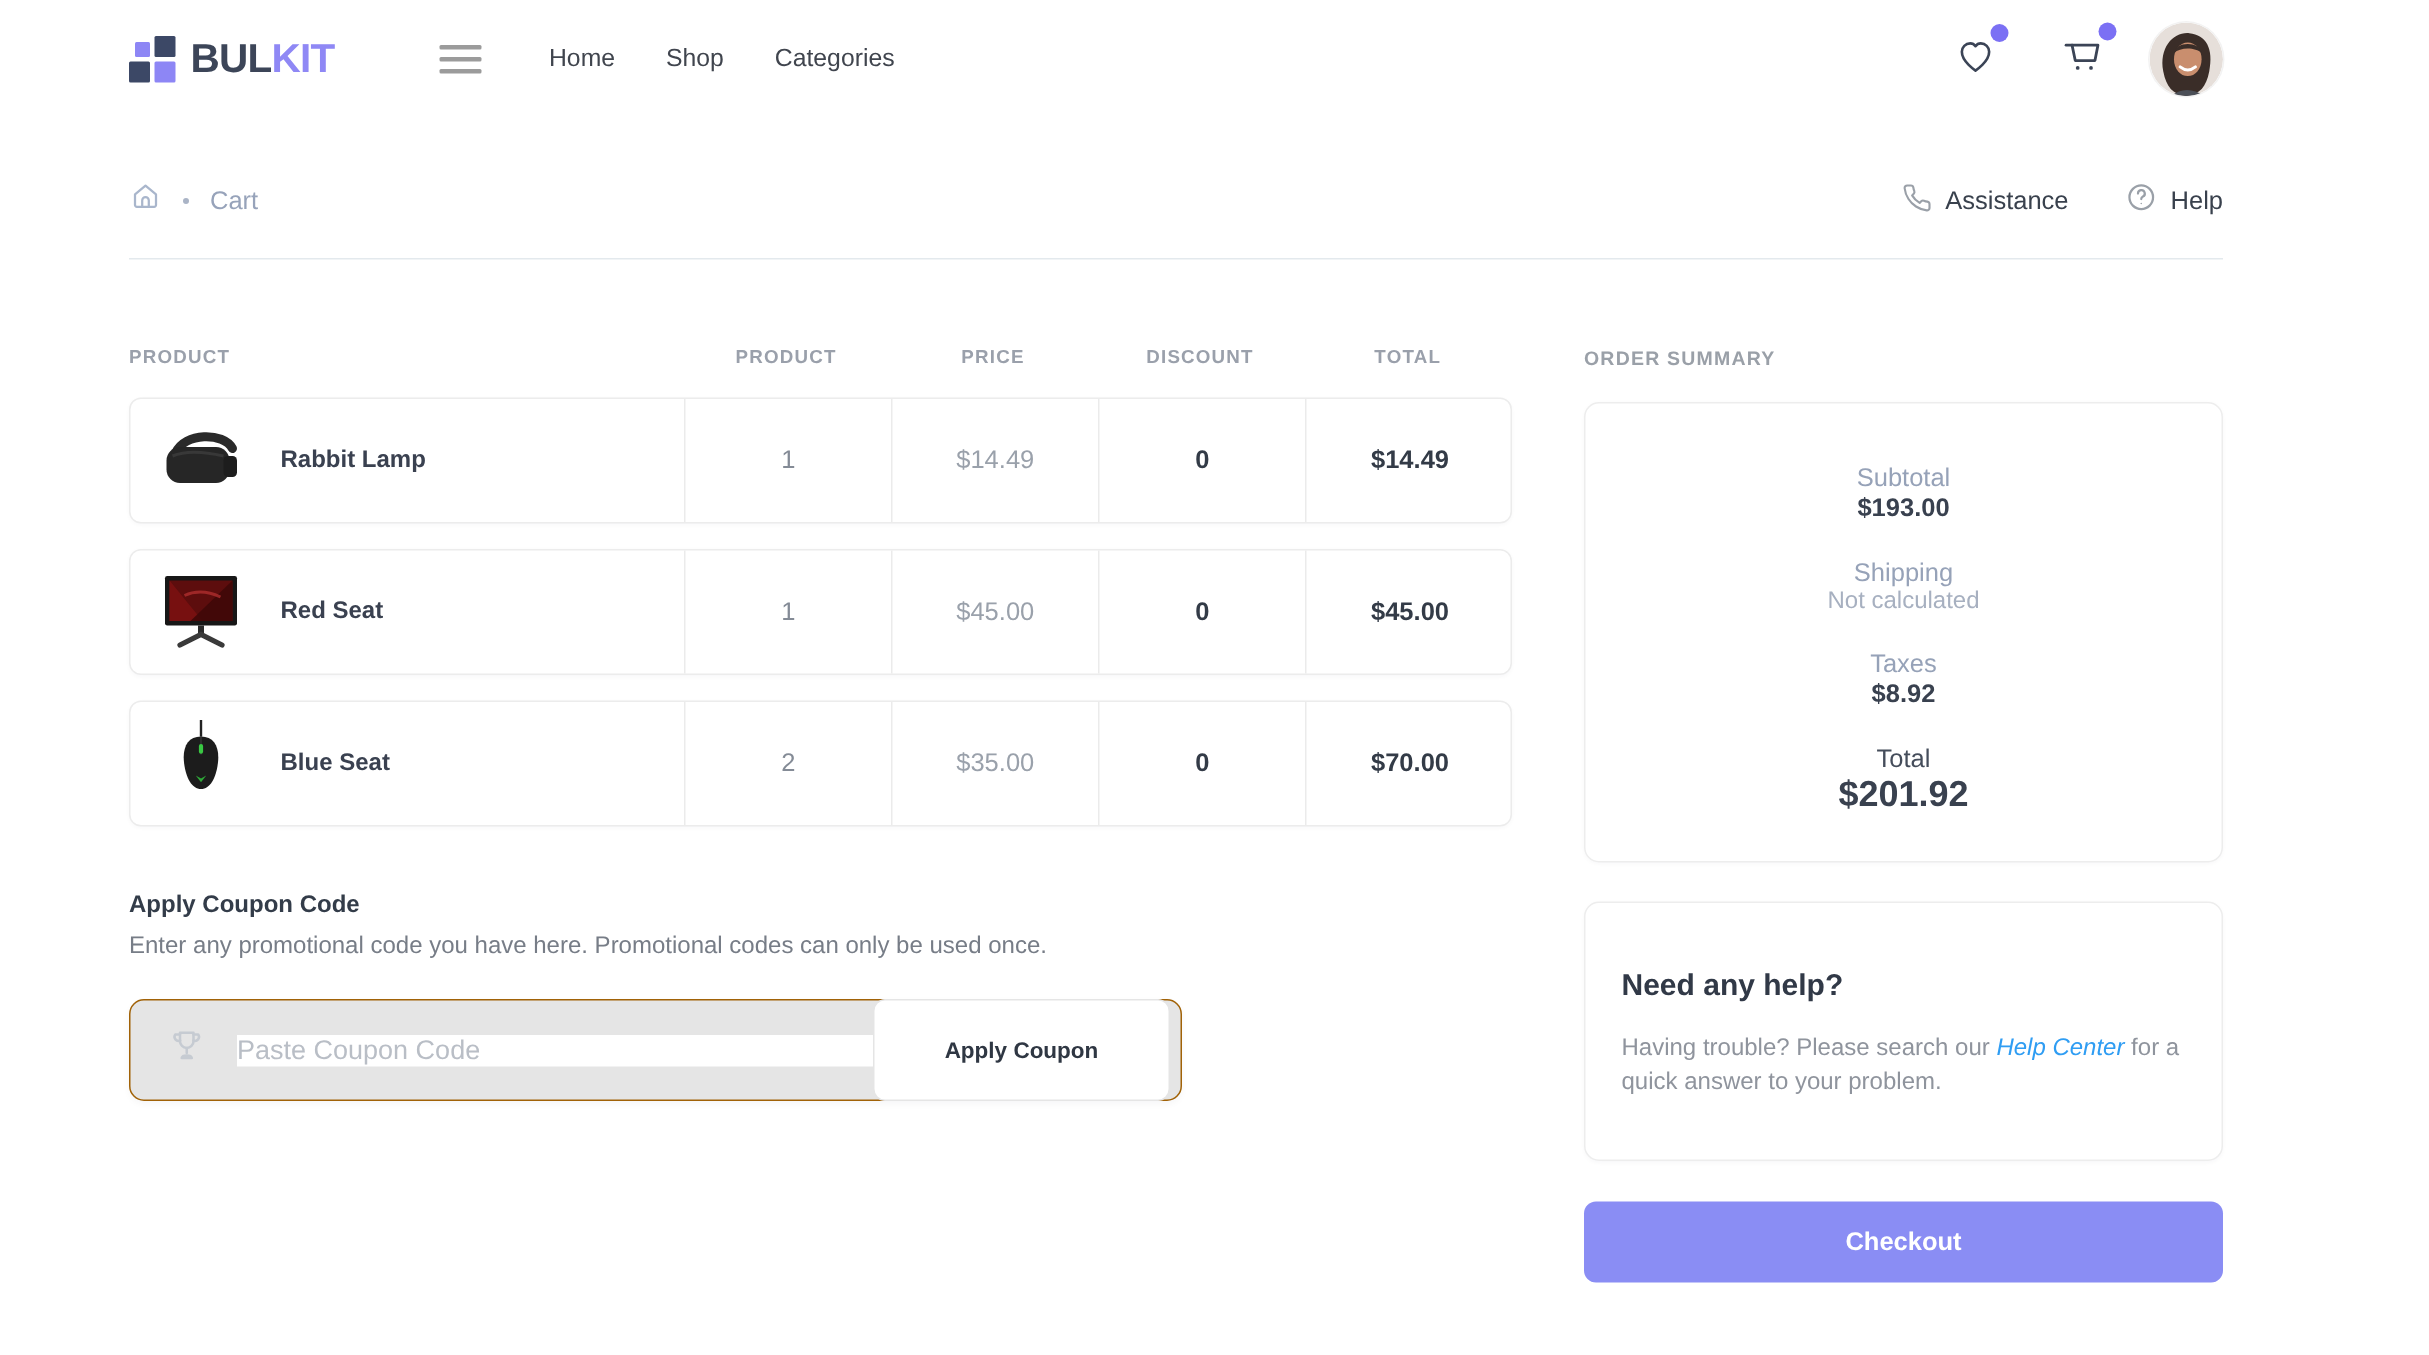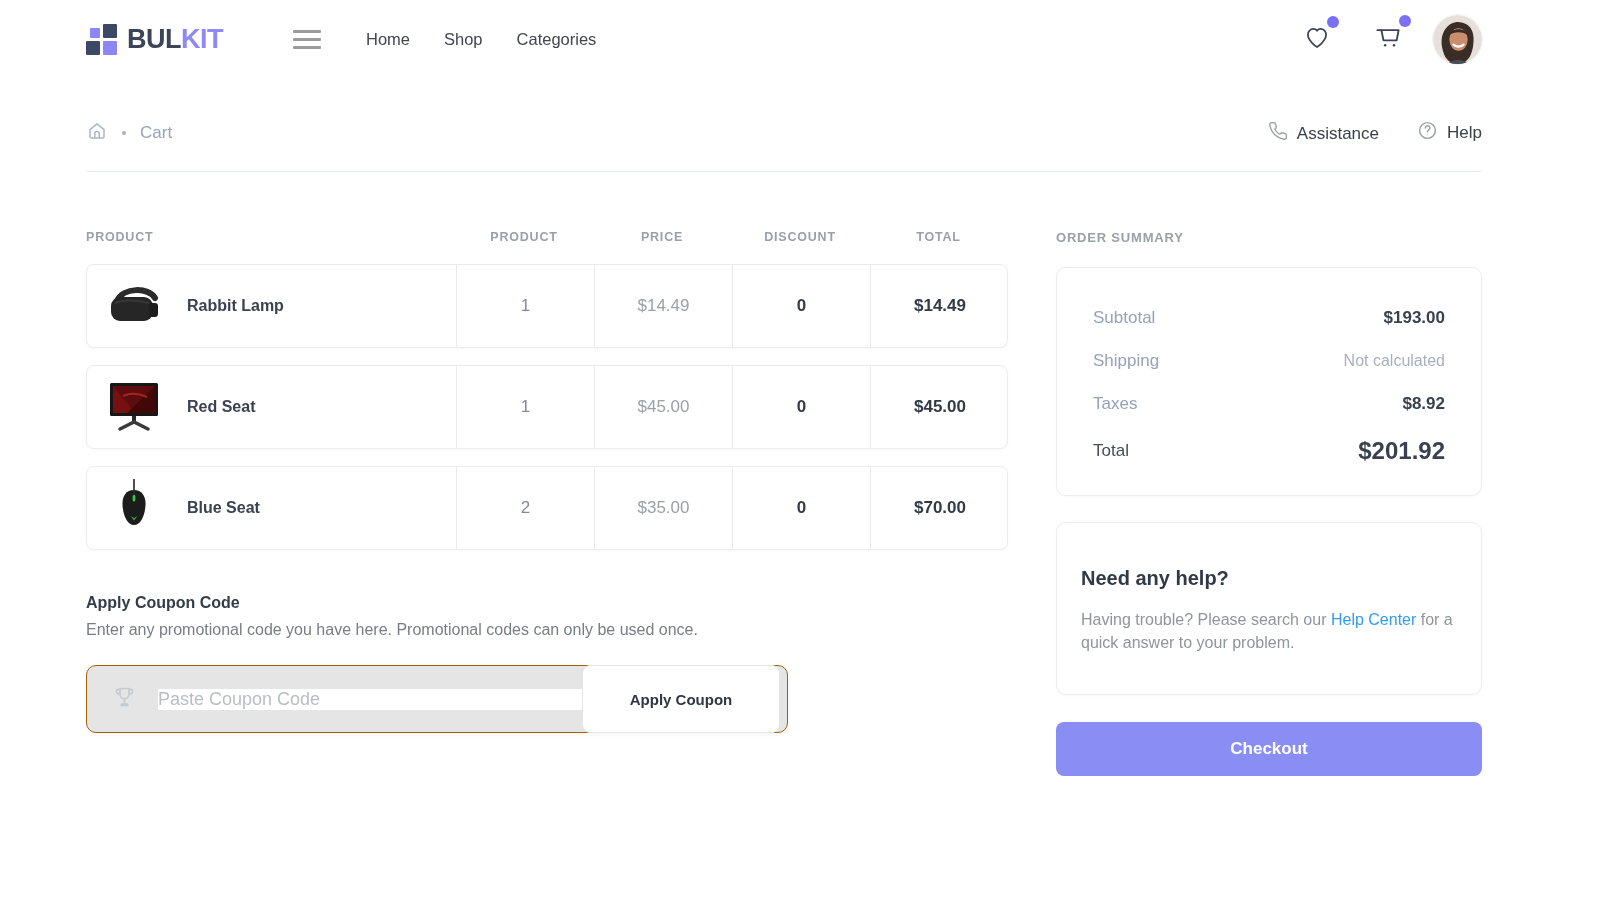--- a/index.html
+++ b/index.html
@@ -59,32 +59,32 @@
   .coupon-sub { font-size:16px; color:#777d87; margin-top:9px; }
   .coupon-box { position:relative; margin-top:26px; width:702px; height:68px; border:1px solid #a16207; border-radius:10px; display:flex; align-items:center; box-shadow:0 2px 5px rgba(25,30,50,.04); background:#e5e5e5; }
   .coupon-box .trophy { margin-left:24px; }
   .coupon-input { flex:1; border:none; outline:none; font-size:18px; color:#4a515c; margin-left:20px; font-family:"Liberation Sans", sans-serif; }
   .coupon-input::placeholder { color:#b9bec6; }
   .apply-btn { margin-right:7px; width:198px; height:68px; background:#fff; border:1px solid #e5e5e5; border-radius:8px; font-size:15px; font-weight:bold; color:#2f3743; cursor:pointer; font-family:"Liberation Sans", sans-serif; }
 
   
   .summary-label { font-size:13px; font-weight:bold; color:#9aa0a8; letter-spacing:0.8px; }
   .summary-card { margin-top:22px; border:1px solid #ededed; border-radius:10px; padding:40px 36px 30px; background:#fff; box-shadow:0 1px 3px rgba(25,30,50,.03); }
-  .sum-row { display:flex; align-items:center; justify-content:space-between; margin-bottom:23px; }
+  .sum-row { display:flex; align-items:center; justify-content:space-between; margin-bottom:23px;flex-direction:column; }
   .sum-label { font-size:17px; color:#96a2b8; }
   .sum-value { font-size:17px; font-weight:bold; color:#39414f; }
   .sum-muted { font-size:16px; font-weight:normal; color:#a7b0c0; }
   .sum-total-label { color:#454d5b; }
   .sum-total-value { font-size:24px; }
 
   
   .help-card { margin-top:26px; border:1px solid #ededed; border-radius:10px; padding:44px 24px 40px; background:#fff; box-shadow:0 1px 3px rgba(25,30,50,.03); }
   .help-title { font-size:20px; font-weight:bold; color:#313947; }
   .help-text { margin-top:18px; font-size:16px; color:#8f949d; line-height:1.45; }
-  .help-link { color:#2f9df3; cursor:pointer; }
+  .help-link { color:#2f9df3; cursor:pointer;font-style:italic; }
 
   
   .checkout-btn { margin-top:27px; width:100%; height:54px; background:#8a8df4; border:none; border-radius:8px; color:#ffffff; font-size:17px; font-weight:bold; cursor:pointer; font-family:"Liberation Sans", sans-serif; }
 </style>
 </head>
 <body>
 
 <div class="container">
 
   <div class="header">

